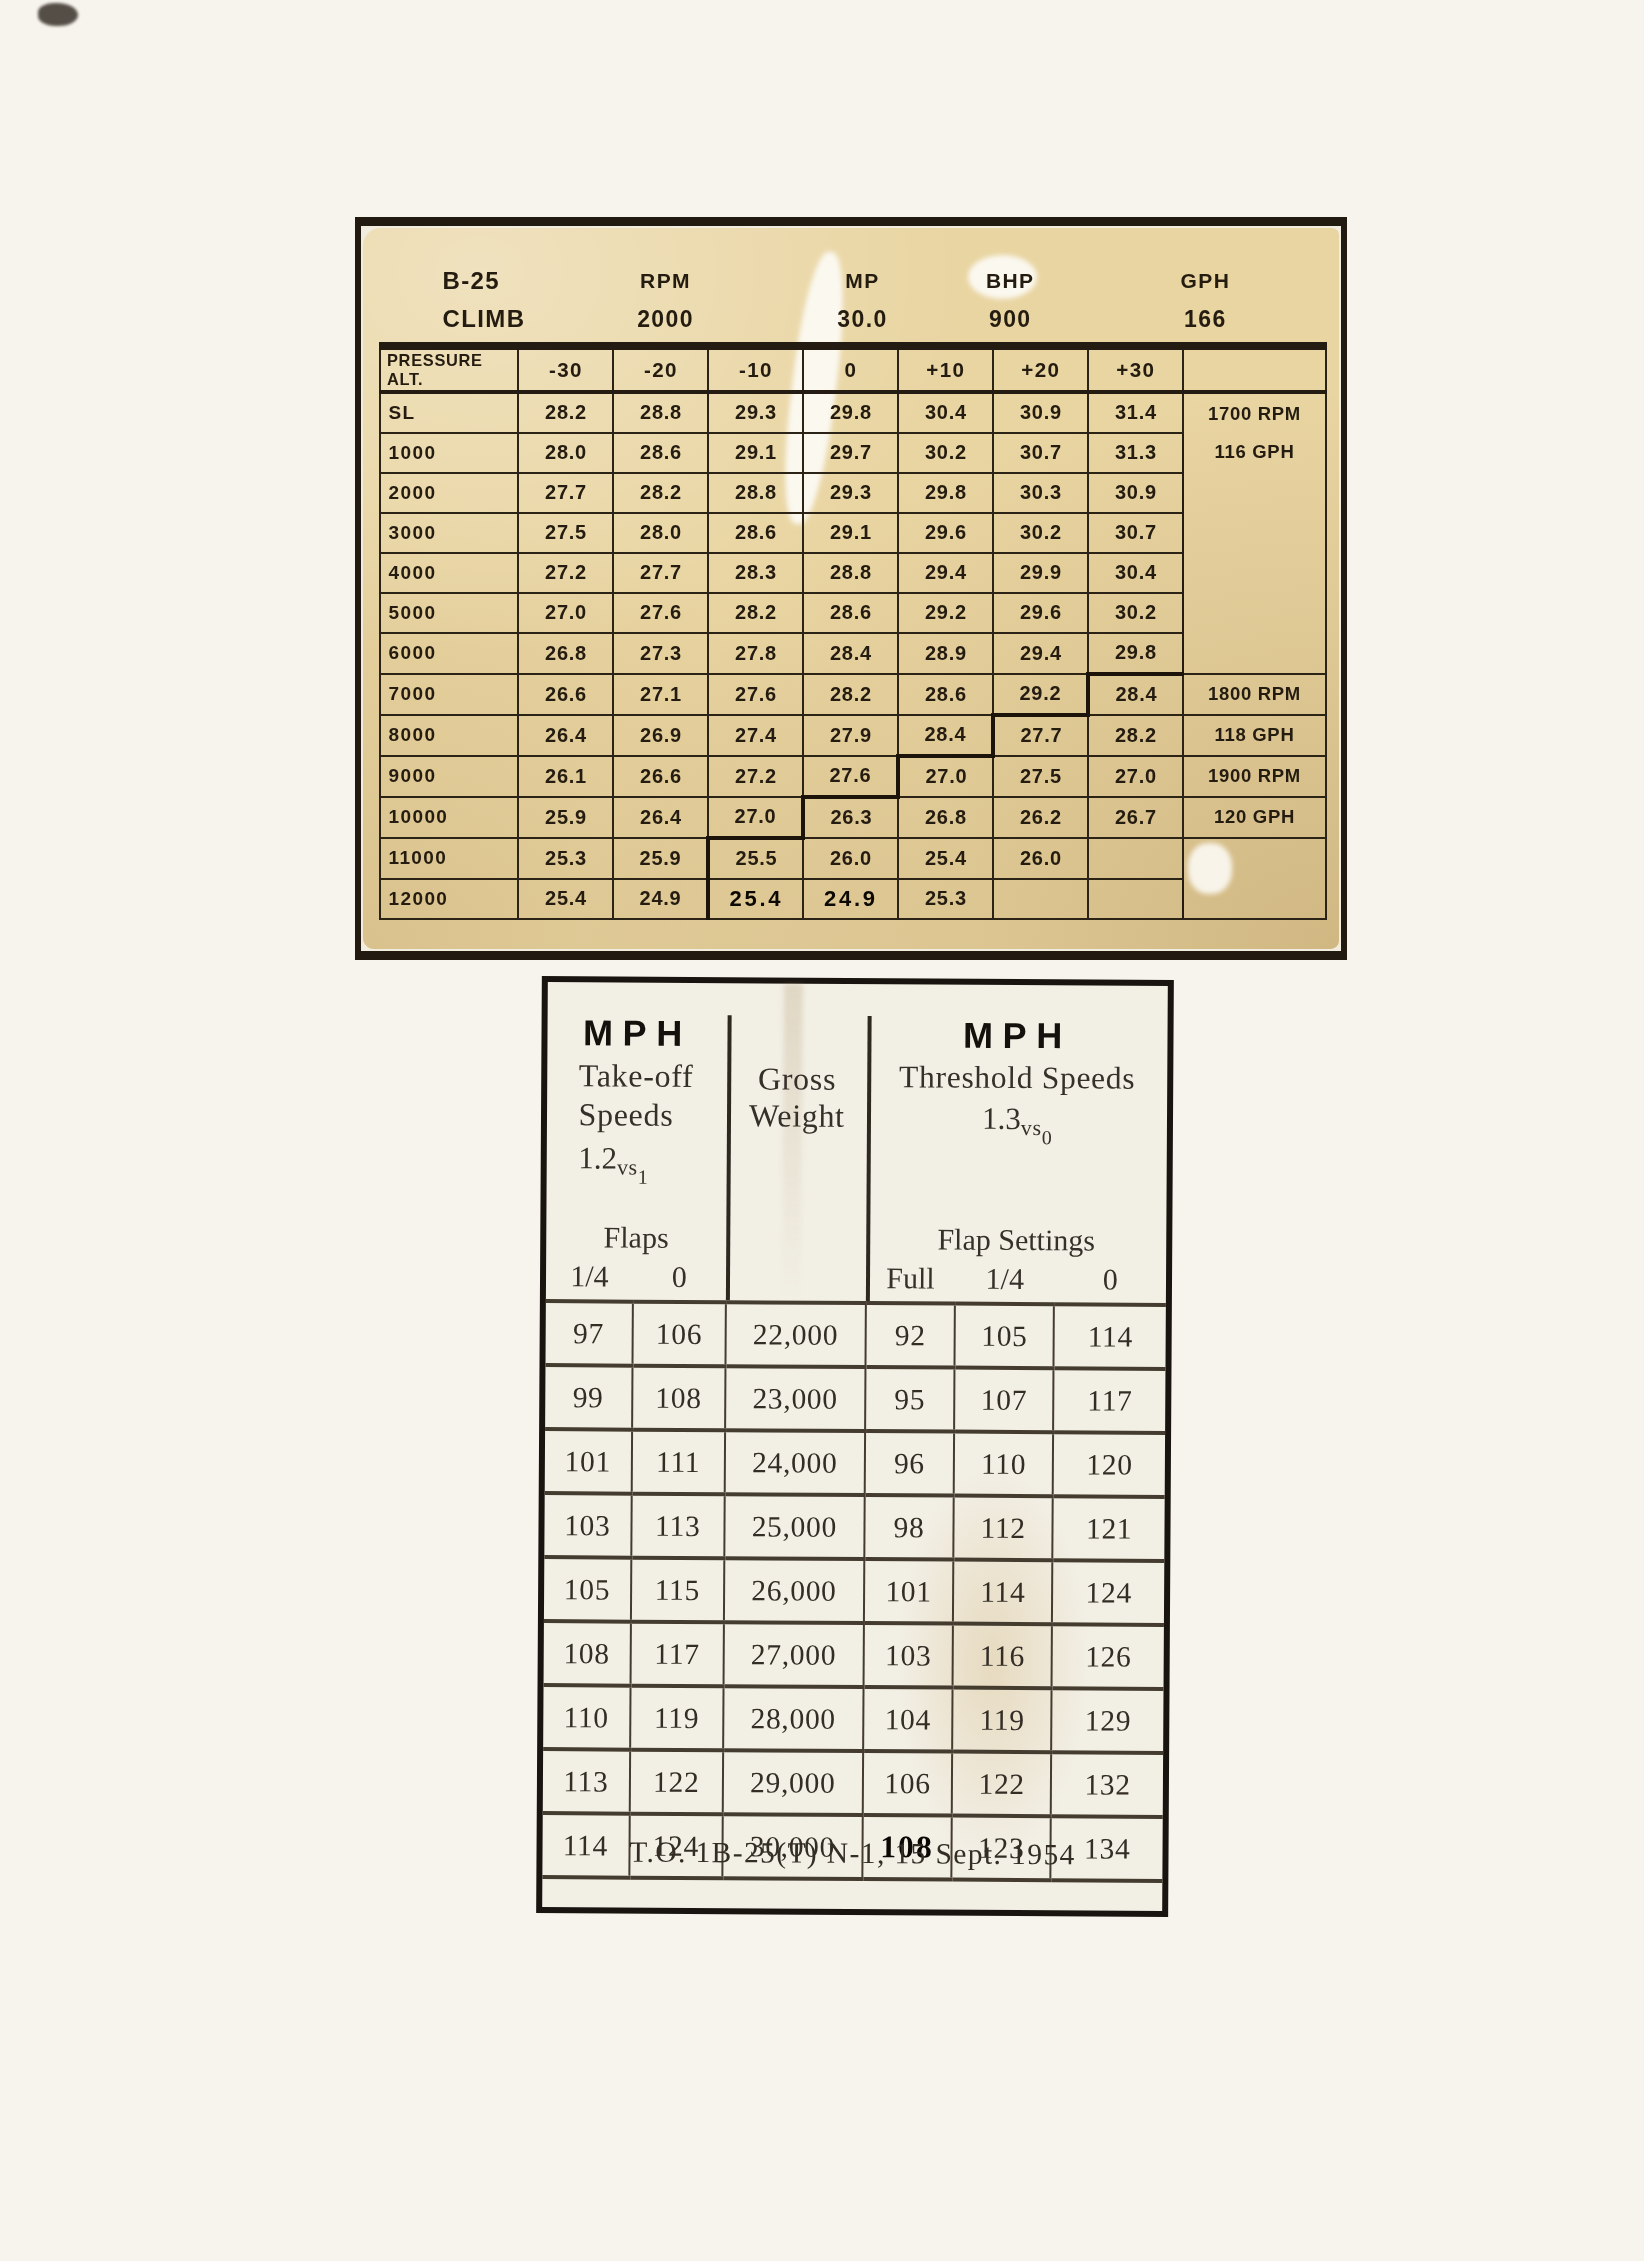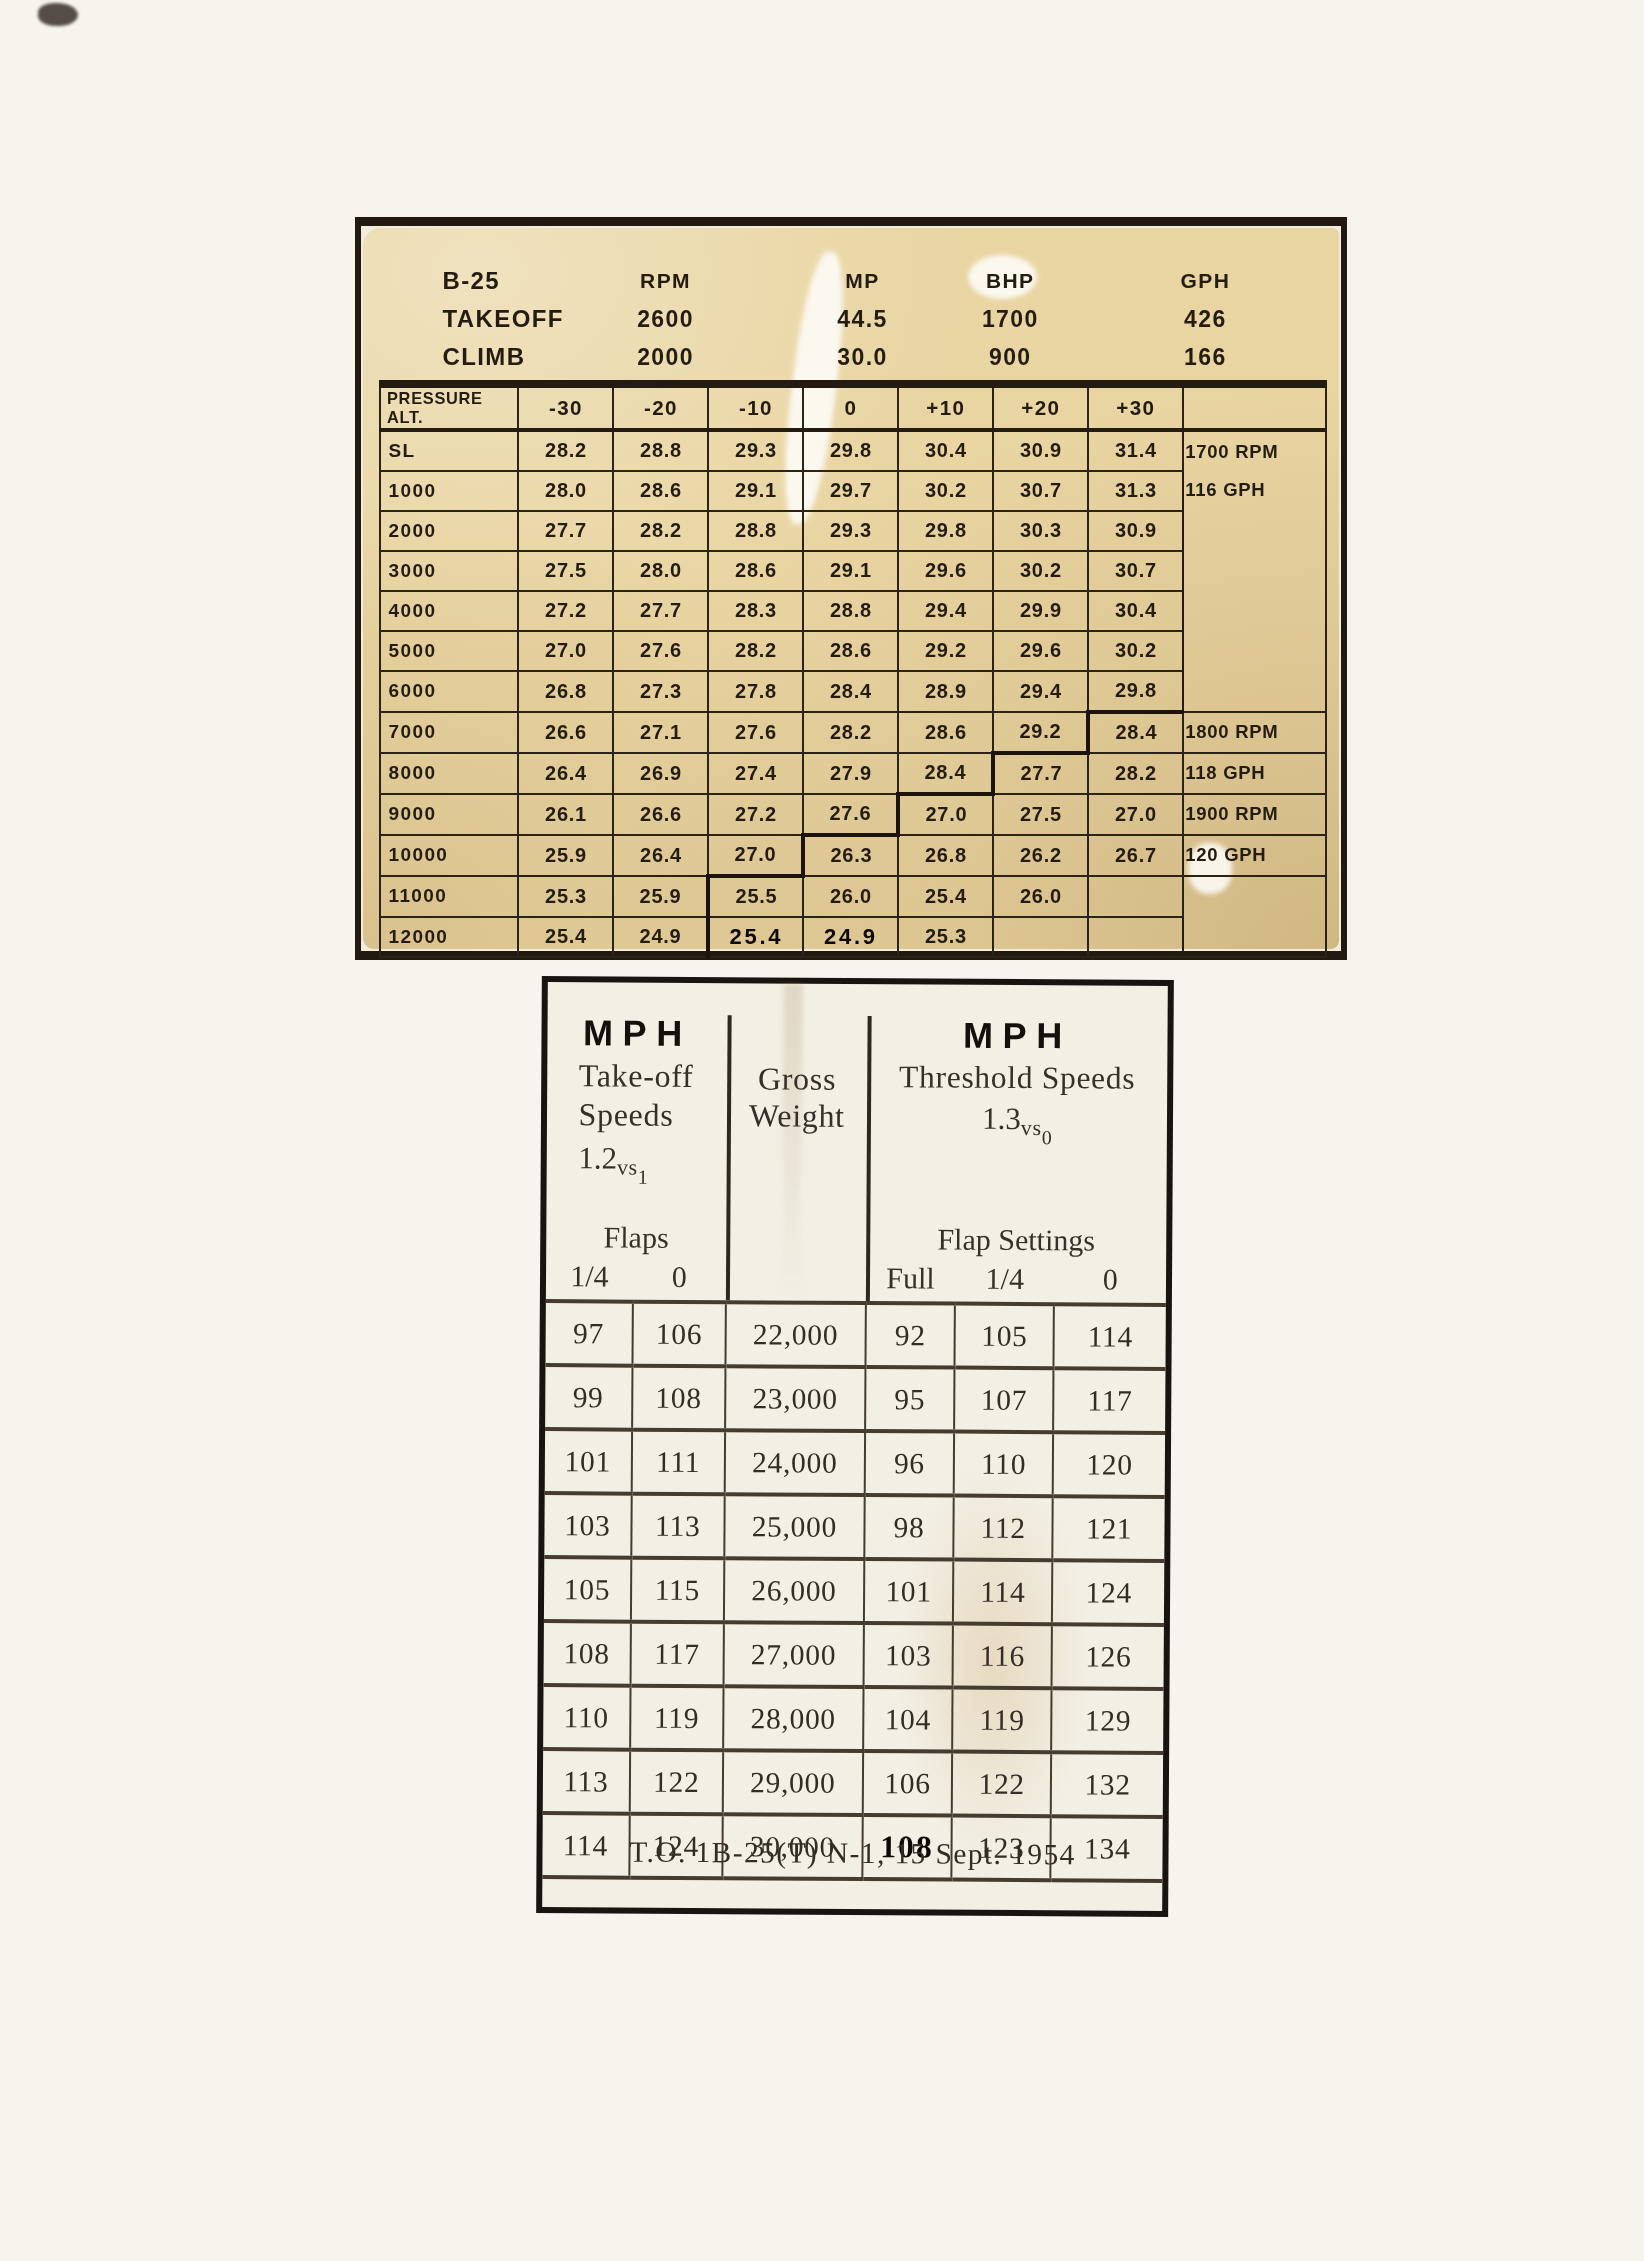--- a/index.html
+++ b/index.html
@@ -41,21 +41,21 @@
   .bp1{left:17.5%}.bp2{left:54%}.bp3{left:76%}
 
   table.cruise{width:100%;border-collapse:collapse;table-layout:fixed;}
   .cruise th,.cruise td{border:2.1px solid #2c2317;font-weight:bold;color:#241c10;overflow:hidden;}
   .cruise thead th{border-top:4.1px solid #241c12;border-bottom:4.1px solid #241c12;height:31.5px;
                    font-size:20.6px;letter-spacing:1.4px;text-align:center;}
   .cruise th.alt-h{font-size:16.4px;text-align:left;padding-left:5.5px;letter-spacing:0.7px;}
   .cruise td{height:36px;}
   .cruise td.alt{text-align:left;padding-left:7px;font-size:19px;letter-spacing:1.4px;}
   .cruise td.val{text-align:center;font-size:20px;letter-spacing:0.7px;}
-  .cruise td.side{text-align:left;font-size:18.5px;letter-spacing:0.7px;border-left:2.7px solid #241c12;}
+  .cruise td.side{text-align:center;font-size:18.5px;letter-spacing:0.7px;border-left:2.7px solid #241c12;}
   .cruise td.group{vertical-align:top;}
   .cruise td.group div{height:38px;line-height:38px;}
   .cruise td.step-l{border-left:4.8px solid #1c140a;}
   .cruise td.step-t{border-top:4.8px solid #1c140a;}
   .cruise td.ink{color:#0c0802;font-size:22px;font-weight:900;letter-spacing:2.7px;}
 
   
   .card-bottom{position:absolute;left:539px;top:978px;width:632px;height:937px;box-sizing:border-box;
                border:6.2px solid #191410;background:#f2efe5;transform:rotate(0.35deg);
                font-family:"Liberation Serif",serif;color:#36302a;}
@@ -107,27 +107,20 @@
       <div class="blem bl1"></div>
       <div class="blem bl2"></div>
       <div class="blem bl3"></div>
       <div class="ct-inner">
         <div class="srow shead first">
           <span class="slabel">B-25</span>
           <span class="sval cc1">RPM</span>
           <span class="sval cc2">MP</span>
           <span class="sval cc3">BHP</span>
           <span class="sval cc4">GPH</span>
-        </div>
-        <div class="srow">
-          <span class="slabel">TAKEOFF</span>
-          <span class="sval cc1">2600</span>
-          <span class="sval cc2">44.5</span>
-          <span class="sval cc3">1700</span>
-          <span class="sval cc4">426</span>
         </div>
         <div class="srow">
           <span class="slabel">CLIMB</span>
           <span class="sval cc1">2000</span>
           <span class="sval cc2">30.0</span>
           <span class="sval cc3">900</span>
           <span class="sval cc4">166</span>
         </div>
         <div class="hr1"></div>
         <table class="cruise">

